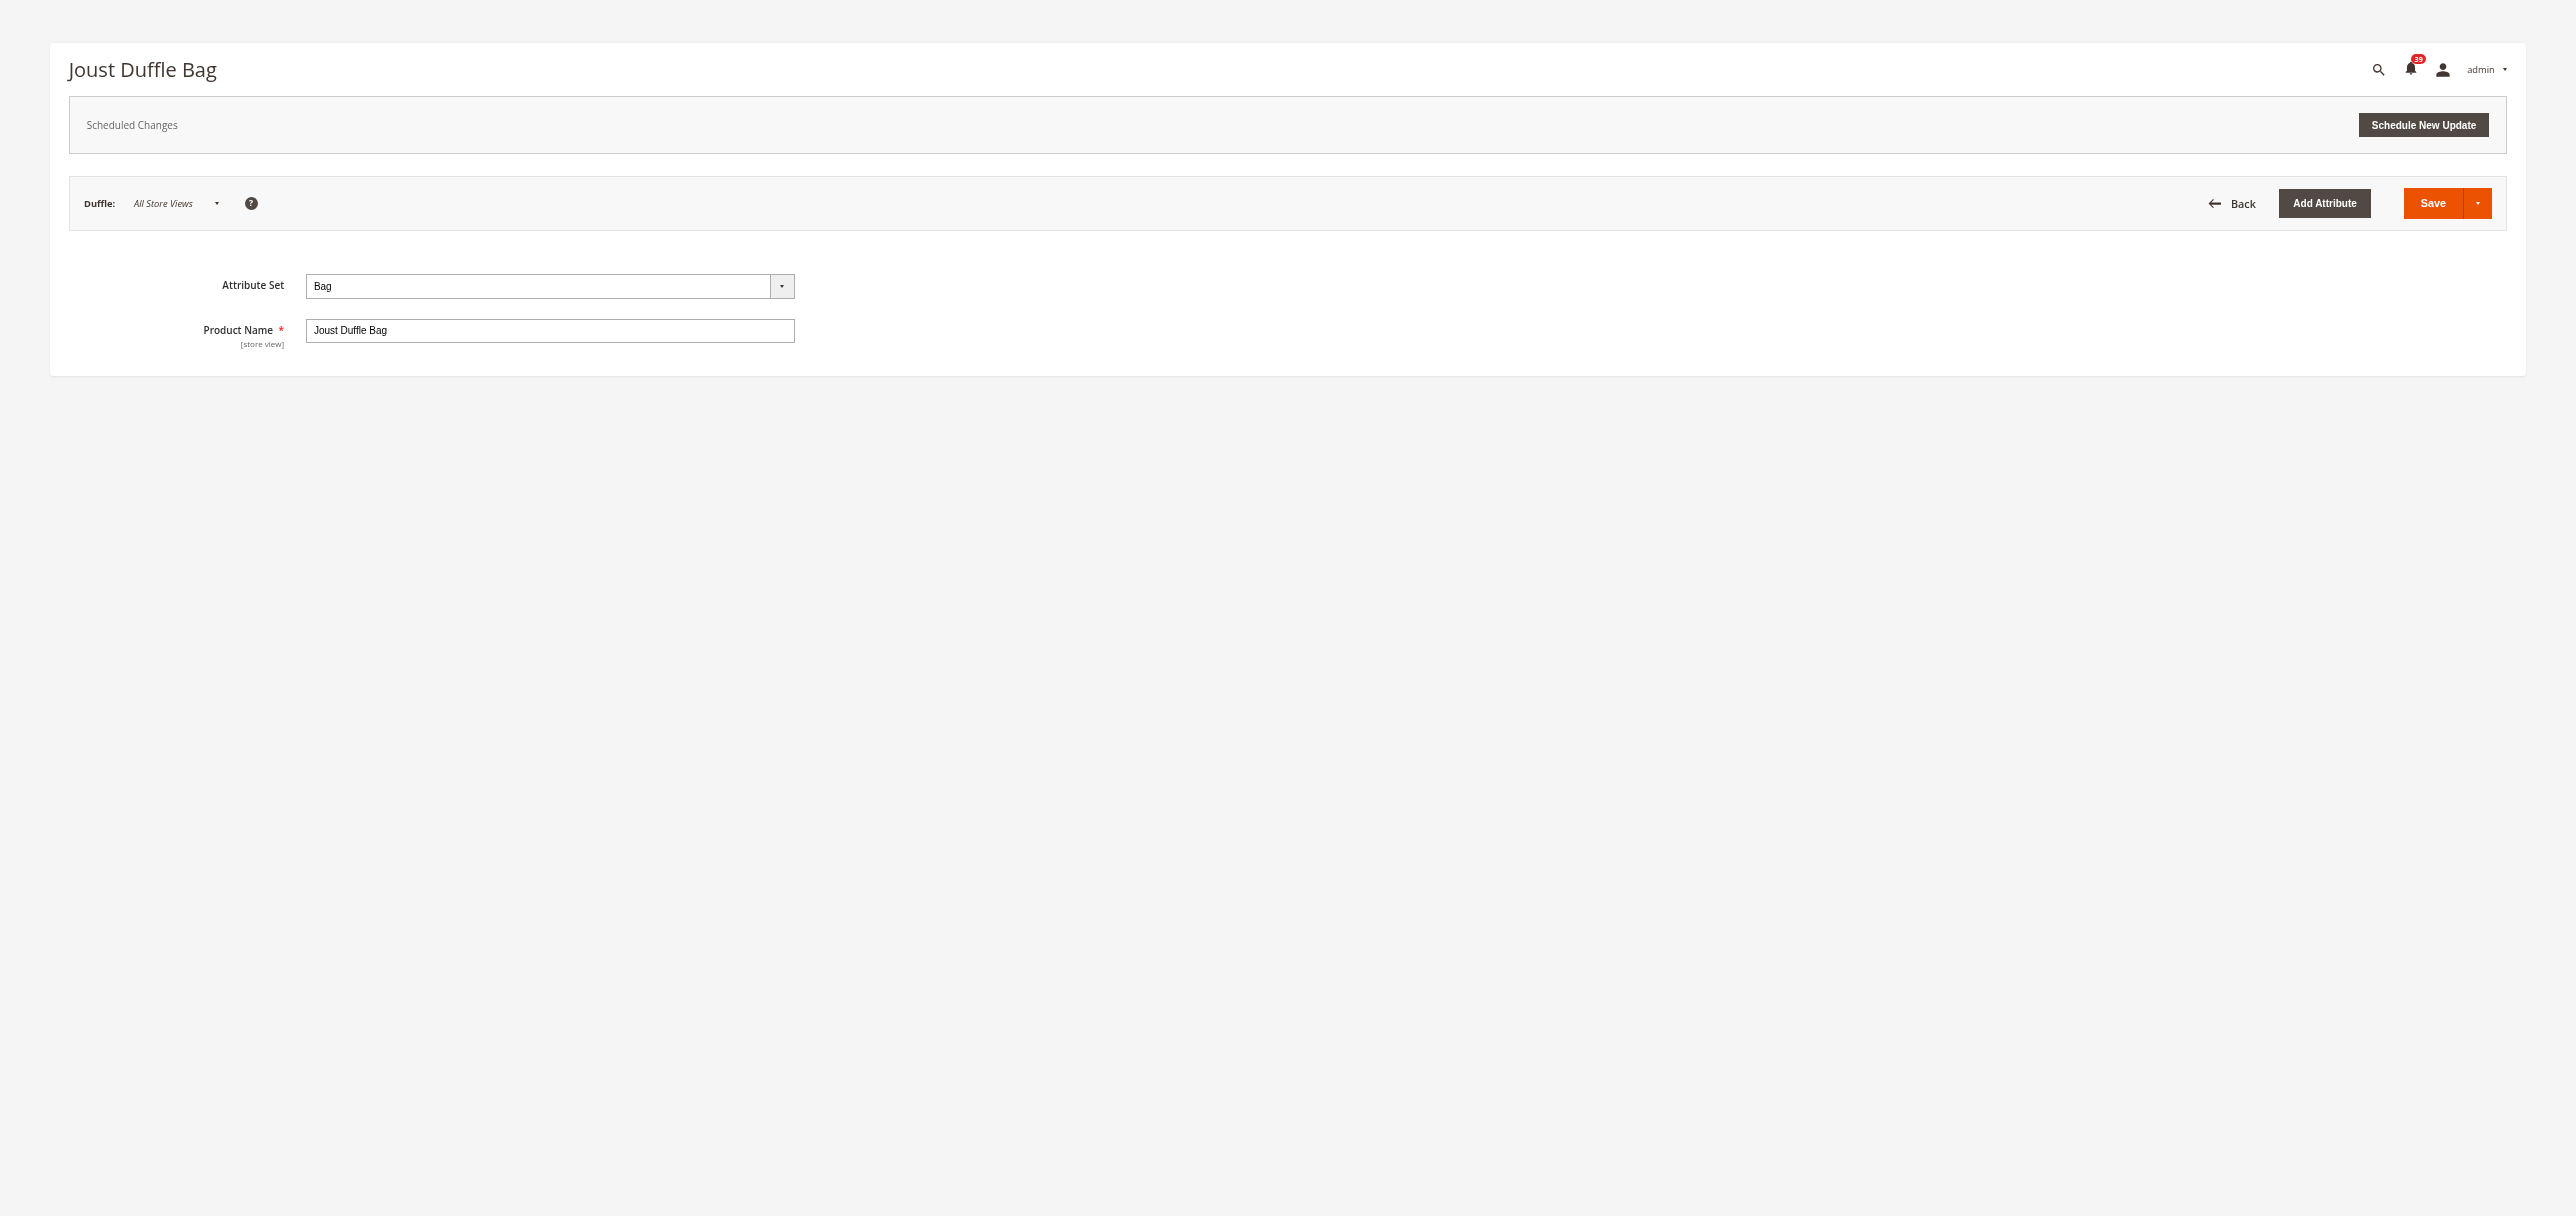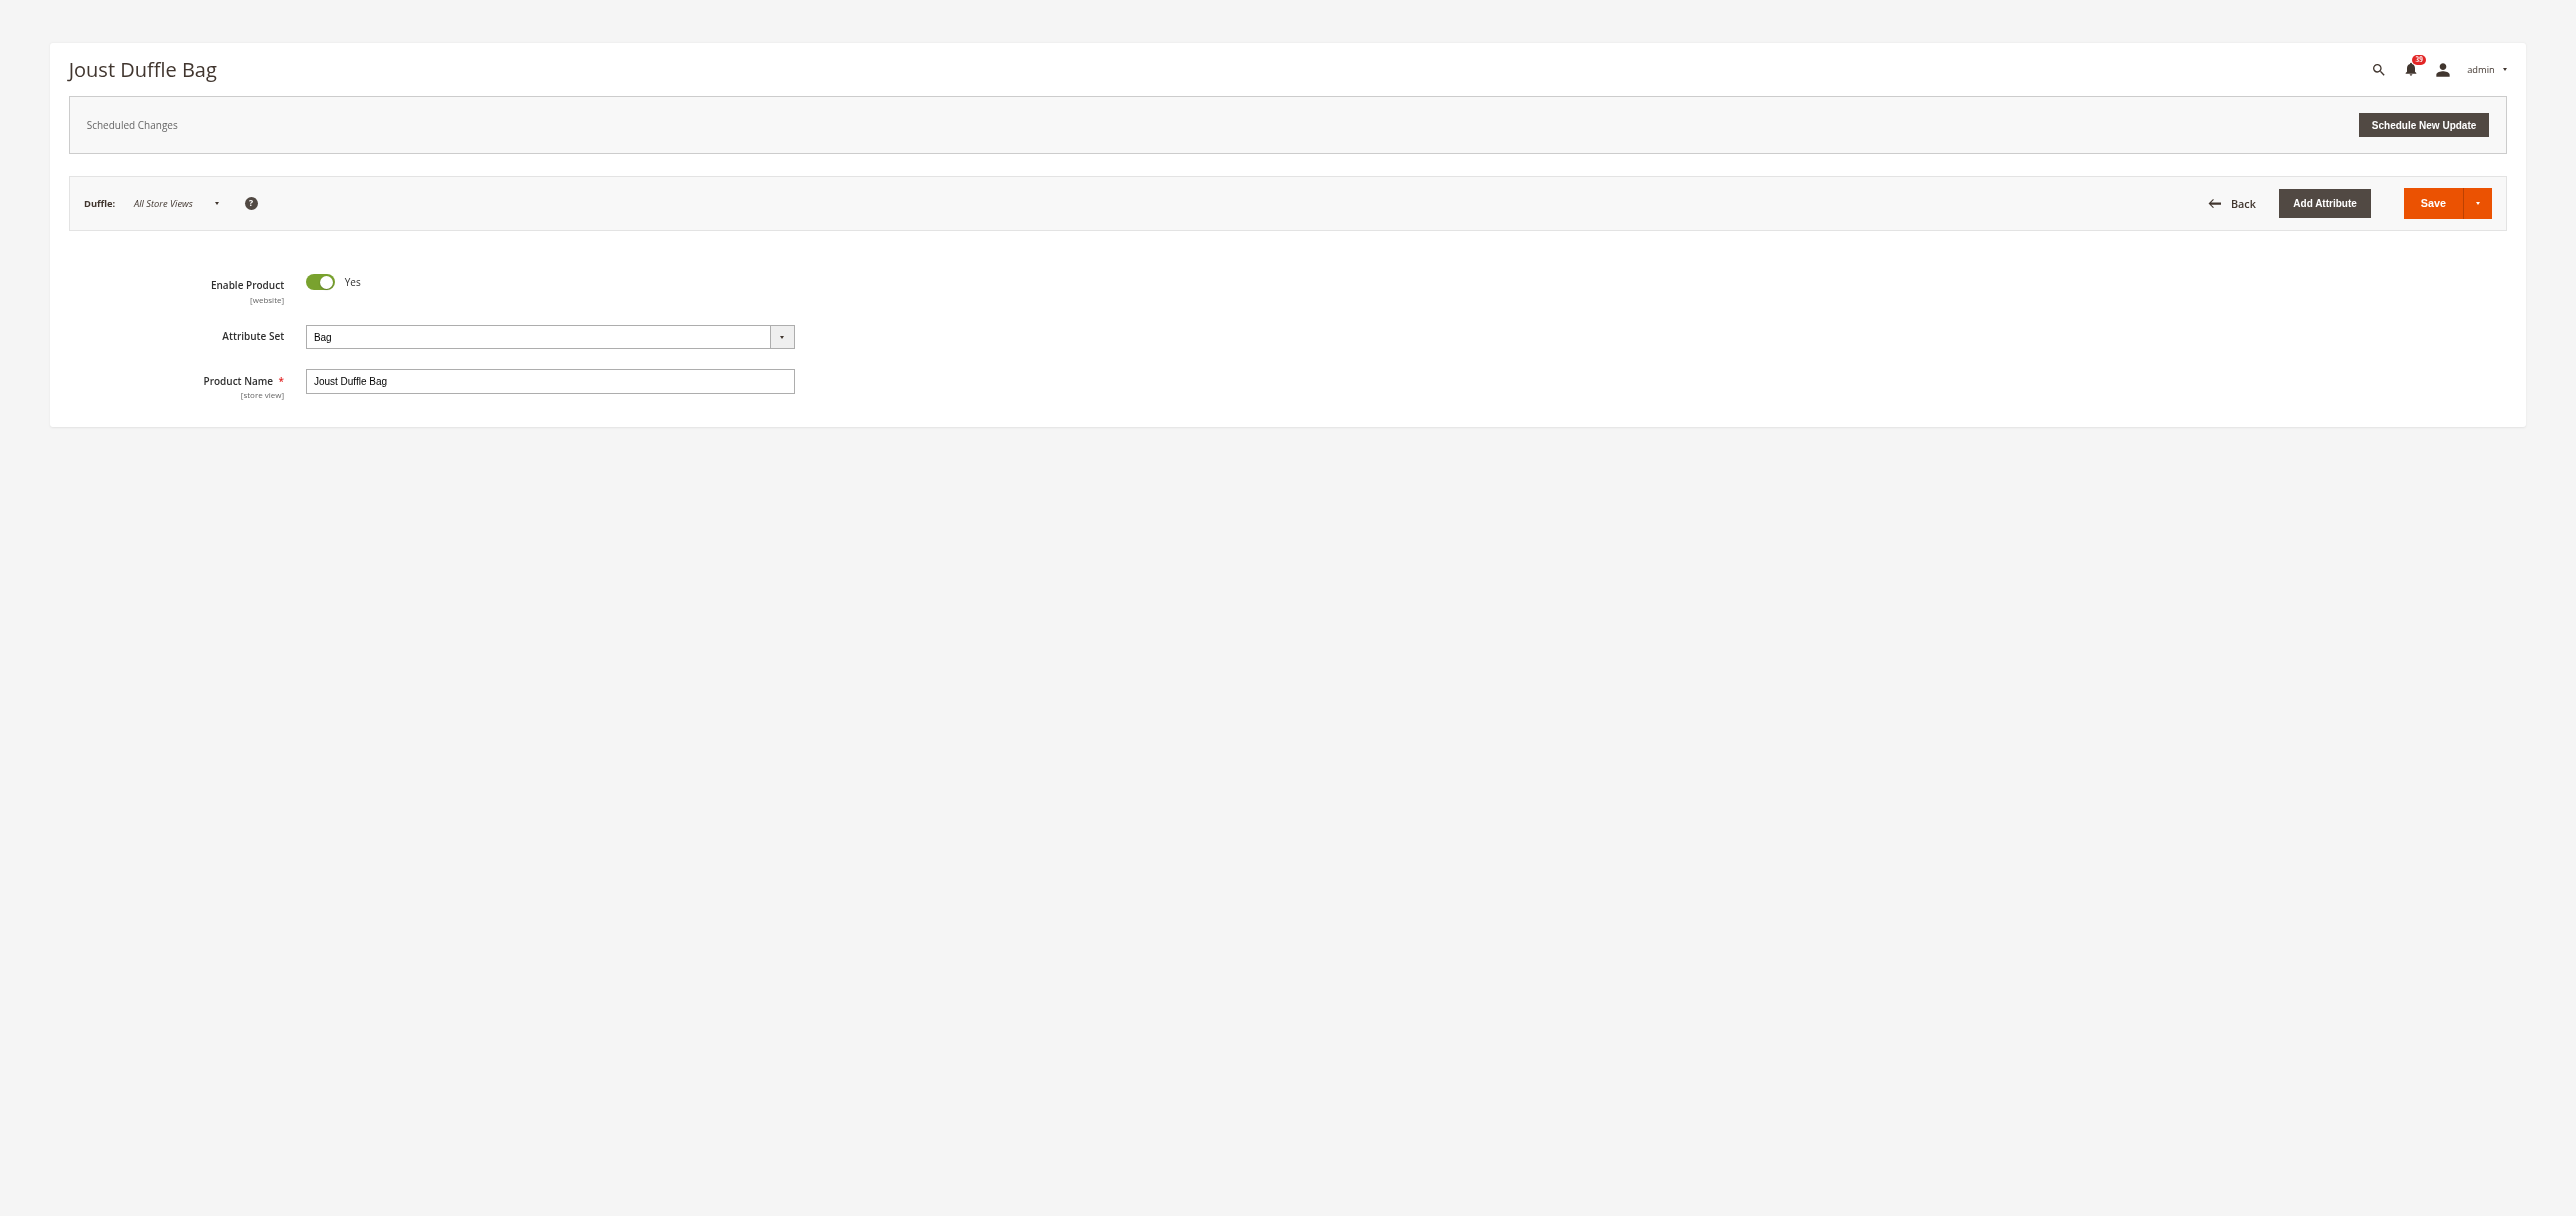--- a/index.html
+++ b/index.html
@@ -35,21 +35,20 @@
     display: flex;
     align-items: center;
     gap: 16px;
   }
   .icon-btn {
     display: inline-flex;
     align-items: center;
     justify-content: flex-end;
     cursor: pointer;
     position: relative;
-    font-family: Liberation Serif, serif;
   }
   .search-icon svg, .bell-icon svg, .user-icon svg {
     width: 16px; height: 16px; fill: #41362f;
   }
   .bell-wrap { position: relative; }
   .badge {
     position: absolute;
     top: -5.7px; right: -7.2px;
     background: #e22626;
     color: #fff;
@@ -320,32 +319,20 @@
       <div class="save-group">
         <button class="btn-save">Save</button>
         <button class="btn-save-drop">
           <span class="caret-down"></span>
         </button>
       </div>
     </div>
 
     <div class="form-area">
 
-      <div class="form-row">
-        <div class="form-label">
-          <span class="main">Enable Product</span>
-          <span class="scope">[website]</span>
-        </div>
-        <div class="form-control">
-          <div class="toggle">
-            <div class="toggle-knob"></div>
-          </div>
-          <span class="toggle-text">Yes</span>
-        </div>
-      </div>
 
       <div class="form-row">
         <div class="form-label">
           <span class="main">Attribute Set</span>
         </div>
         <div class="form-control">
           <div class="combo">
             <input class="combo-input" type="text" value="Bag" style="">
             <div class="combo-btn">
               <span class="caret-down"></span>

